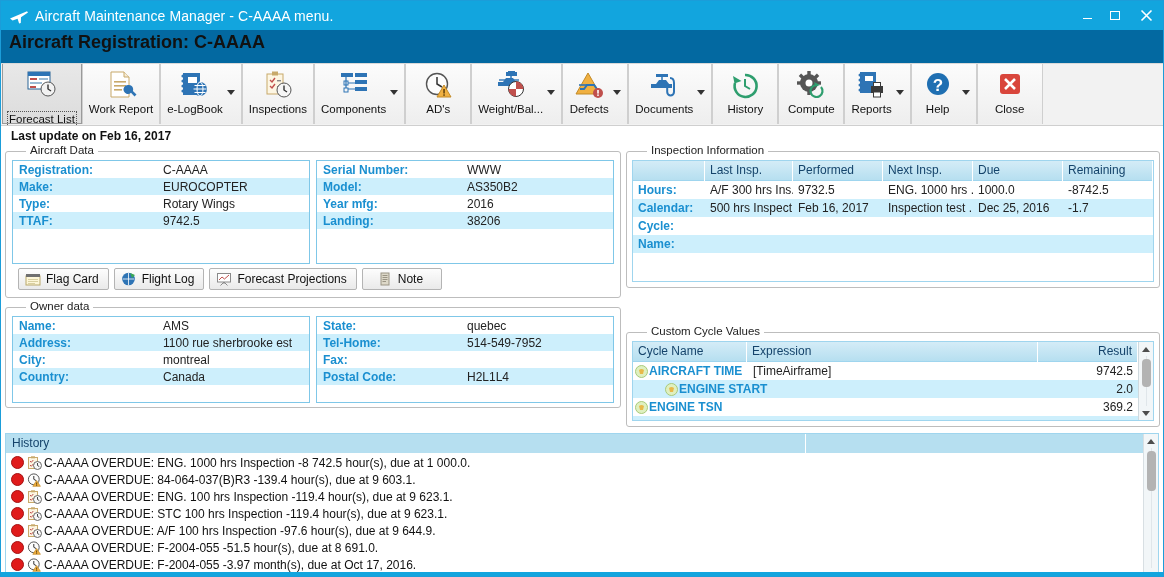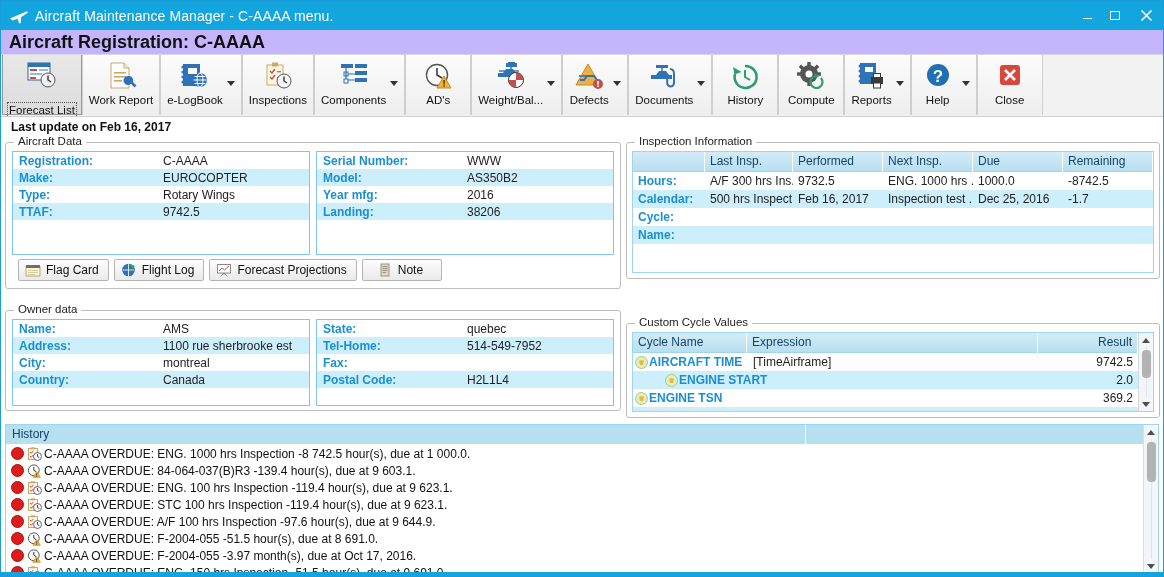--- a/index.html
+++ b/index.html
@@ -35,26 +35,26 @@
     width: 28px; height: 29px;
     display: flex; align-items: center; justify-content: center;
     color: #ffffff; font-size: 13px; line-height: 1;
   }
   .win-btn.close { width: 34px; }
   .win-btn .min-bar { width: 9px; height: 1px; background: #fff; margin-top: 6px; }
   .win-btn .max-box { width: 10px; height: 9px; border: 1.5px solid #fff; }
 
   
   .page-header {
-    height: 25px;
+    height: 34px;
     padding: 2px 0 0 8px;
     font-size: 18px;
     font-weight: bold;
     color: #111;
-    background: #c4b5fd;
+    background: #0369a1;
     border-bottom: 1px solid #d9d9d9;
   }
 
   
   .toolbar {
     height: 62px;
     display: flex;
     background: #f2f2f2;
     border-bottom: 1px solid #cfcfcf;
     padding: 0 1px;
@@ -113,21 +113,21 @@
   .group {
     border: 1px solid #bdbdbd;
     border-radius: 3px;
     position: relative;
     margin-top: 8px;
     padding: 8px 6px 6px 6px;
     background: #ffffff;
   }
   .group > .group-title {
     position: absolute;
-    top: -8px; left: 8px;
+    top: -8px; left: 20px;
     background: #ffffff;
     padding: 0 4px;
     font-size: 11.5px;
     color: #222;
   }
 
   
   .fieldpanels { display: flex; gap: 6px; }
   .fieldpanel {
     flex: 1;
@@ -594,21 +594,21 @@
                 <svg width="16" height="14" viewBox="0 0 16 14">
                     <rect x="4" y="1" width="8" height="12" fill="#ddd8c8" stroke="#9a9484"></rect>
                     <path d="M5.5 3.5 H10.5 M5.5 5.5 H10.5 M5.5 7.5 H10.5 M5.5 9.5 H9" stroke="#9a9484"></path>
                   </svg>
               </span>
               <span>Note</span>
             </div>
           </div>
         </div>
 
-        <div class="group" style="margin-top:21px;padding-bottom:4px;">
+        <div class="group" style="margin-top:9px;padding-bottom:4px;">
           <div class="group-title">Owner data</div>
           <div class="fieldpanels">
             <div class="fieldpanel">
               <div class="frow">
                 <span class="flabel">Name:</span>
                 <span class="fvalue">AMS</span>
               </div>
               <div class="frow alt">
                 <span class="flabel">Address:</span>
                 <span class="fvalue">1100 rue sherbrooke est</span>

